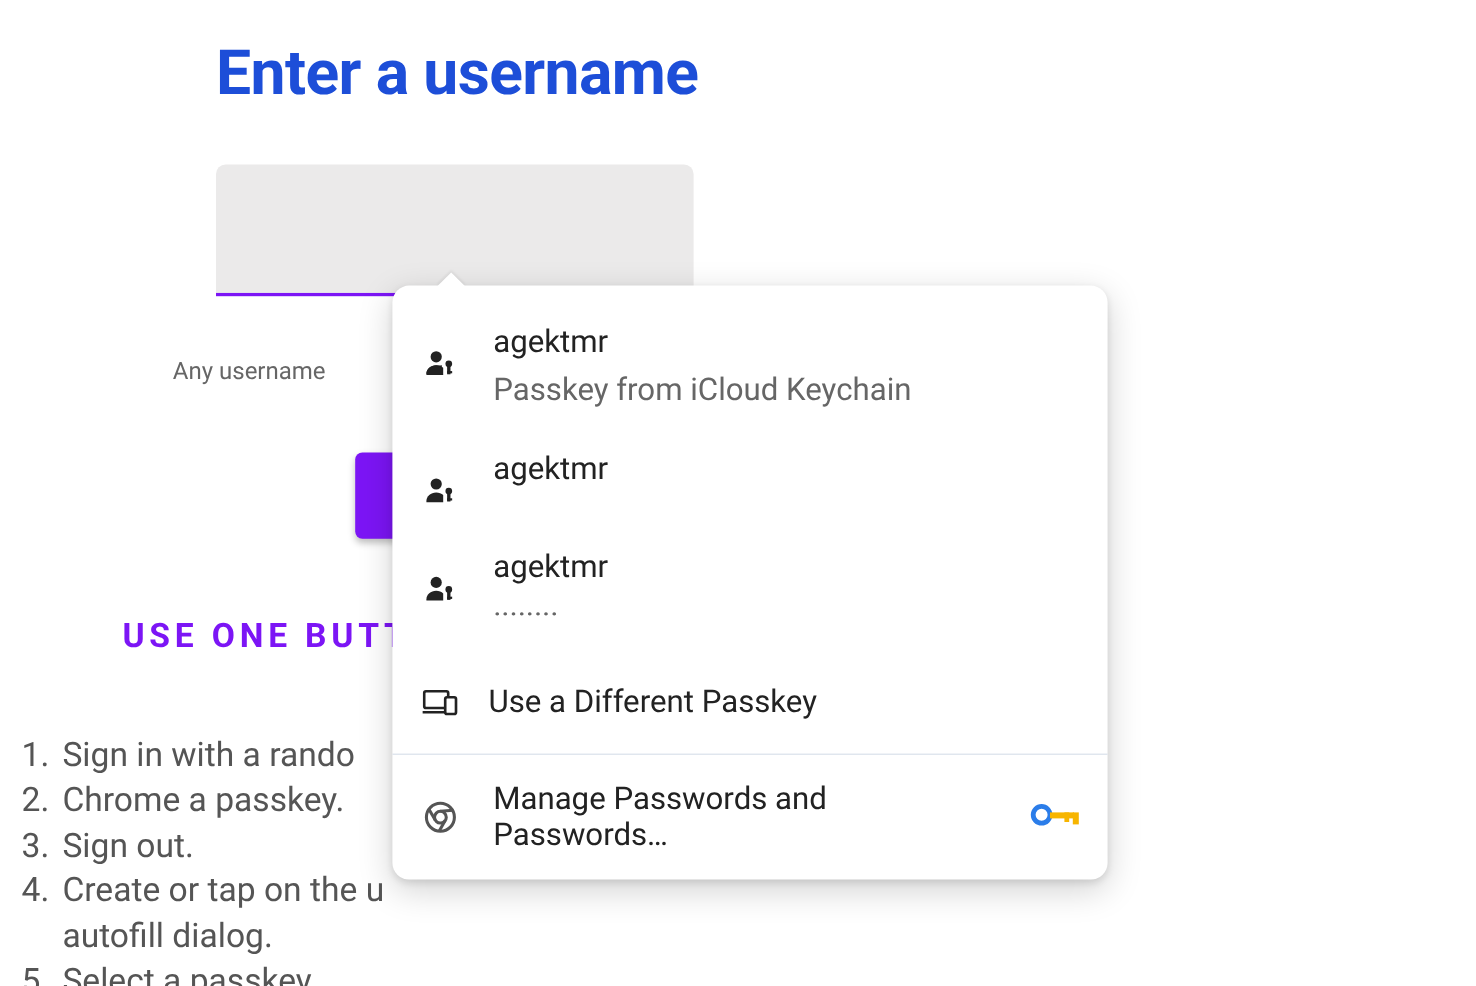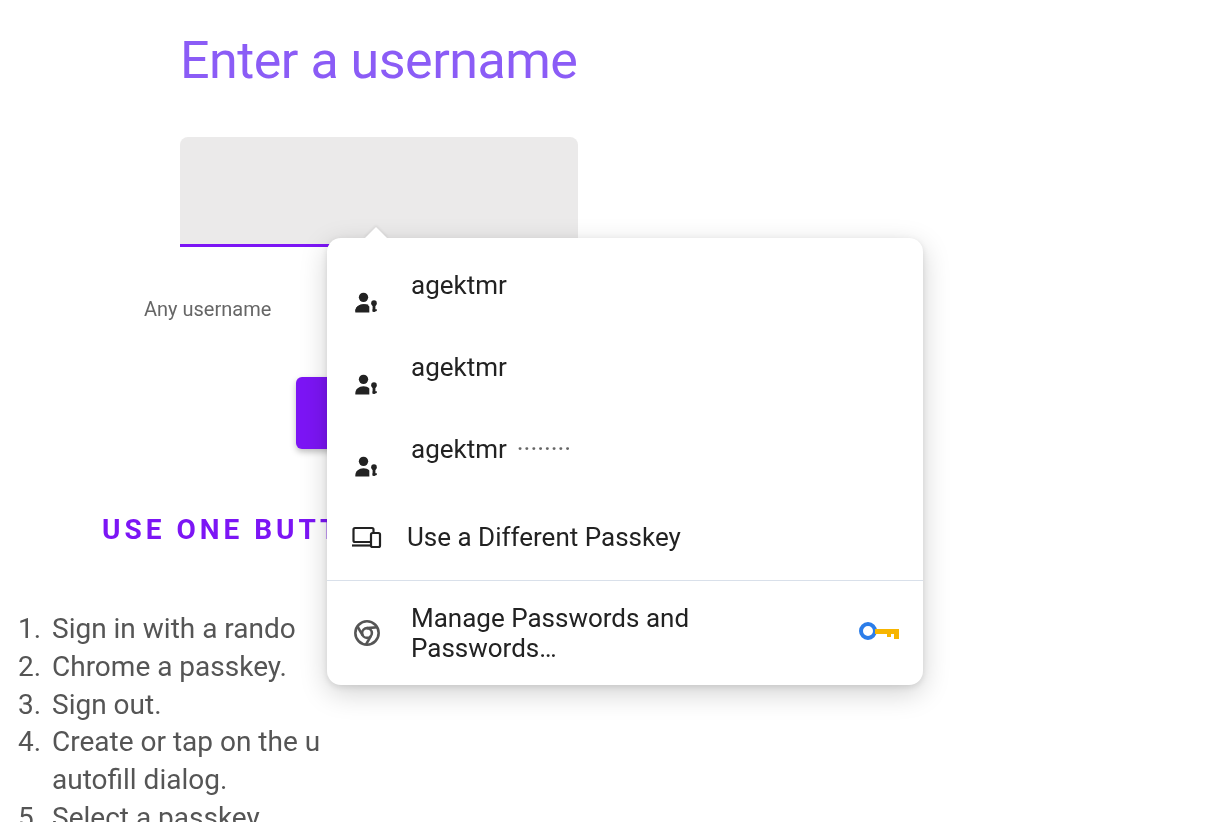--- a/index.html
+++ b/index.html
@@ -14,22 +14,22 @@
       height: 822px;
       position: relative;
       color: #111;
     }
     .page {
       padding-top: 30px;
       padding-left: 180px;
     }
     .page-title {
       font-size: 52px;
-      font-weight: 400;
-      color: #8b5cf6;
+      font-weight: 700;
+      color: #1d4ed8;
       letter-spacing: -0.5px;
     }
     .input-wrap {
       margin-top: 46px;
       width: 398px;
       height: 110px;
       background: #ebeaea;
       border-radius: 8px 8px 0 0;
       border-bottom: 3px solid #7c15f5;
       position: relative;
@@ -129,20 +129,21 @@
       display: flex;
       justify-content: center;
       padding-top: 18px;
       flex-shrink: 0;
     }
     .af-item.simple .af-icon-slot{
       padding-top:0;
     }
     .af-texts {
       display: flex;
+      flex-direction: column;
       gap: 10px;
     }
     .af-primary {
       font-size: 26px;
       color: #222;
       font-weight: 400;
     }
     .af-secondary {
       font-size: 26px;
       color: #666;
@@ -228,20 +229,21 @@
         <circle cx="9" cy="8" r="4"></circle>
         <path d="M2 20c0-3.3 3.1-6 7-6 1.5 0 2.9.4 4 .1v6H2z" fill="#222"></path>
         <path d="M2 20c0-3.3 3.1-6 7-6 2 0 3.8.7 5 1.9V21H2z"></path>
         <circle cx="18" cy="13" r="2.4"></circle>
         <rect x="16.8" y="14.5" width="2.4" height="6"></rect>
         <rect x="16.8" y="18.2" width="3.6" height="1.6"></rect>
       </svg>
     </div>
     <div class="af-texts">
       <div class="af-primary">agektmr</div>
+      <div class="af-secondary">Passkey from iCloud Keychain</div>
     </div>
   </div>
 
   <div class="af-item">
     <div class="af-icon-slot">
       <svg width="28" height="28" viewBox="0 0 24 24" fill="#222">
         <circle cx="9" cy="8" r="4"></circle>
         <path d="M2 20c0-3.3 3.1-6 7-6 2 0 3.8.7 5 1.9V21H2z"></path>
         <circle cx="18" cy="13" r="2.4"></circle>
         <rect x="16.8" y="14.5" width="2.4" height="6"></rect>

